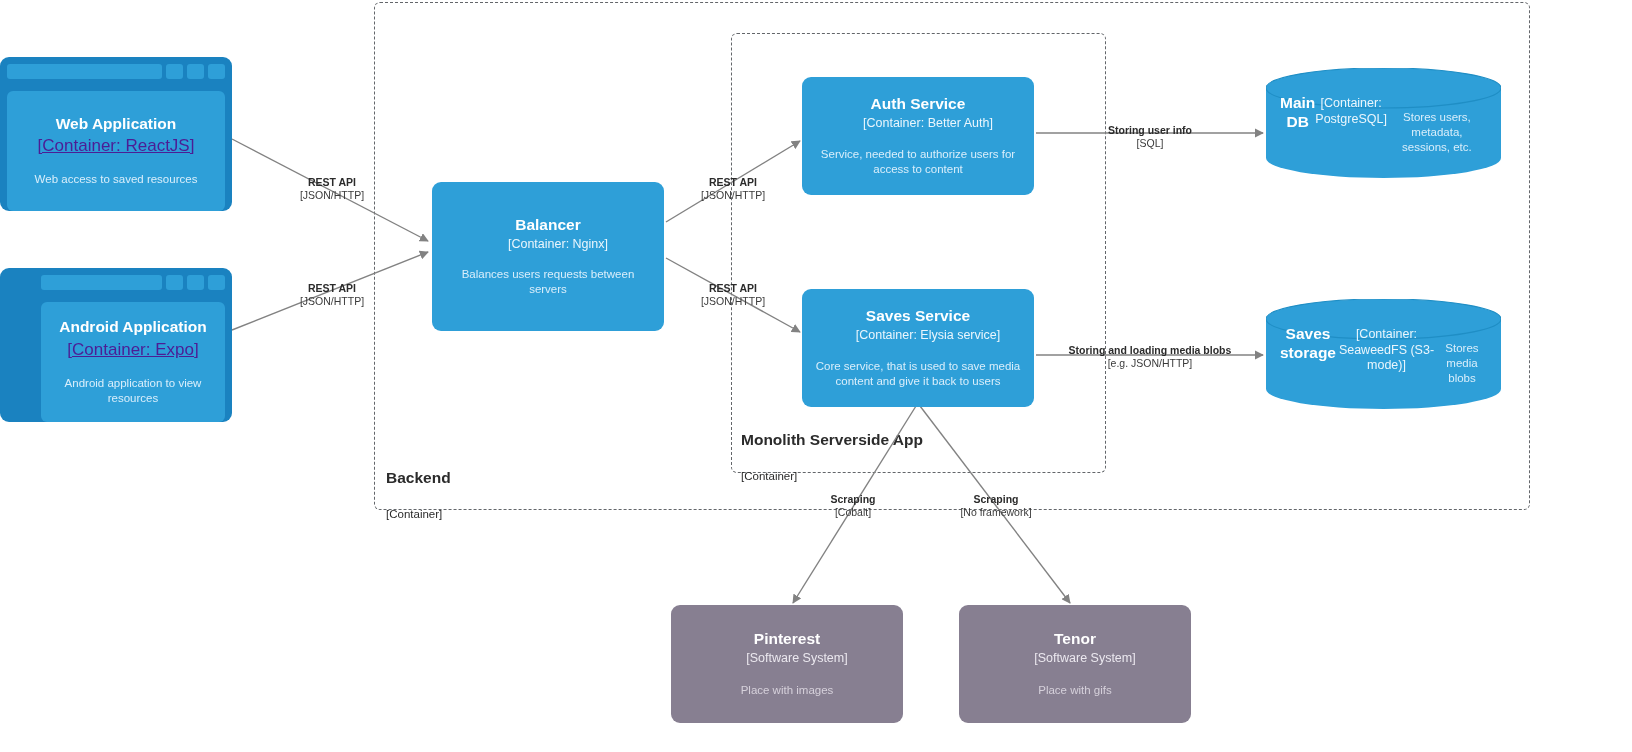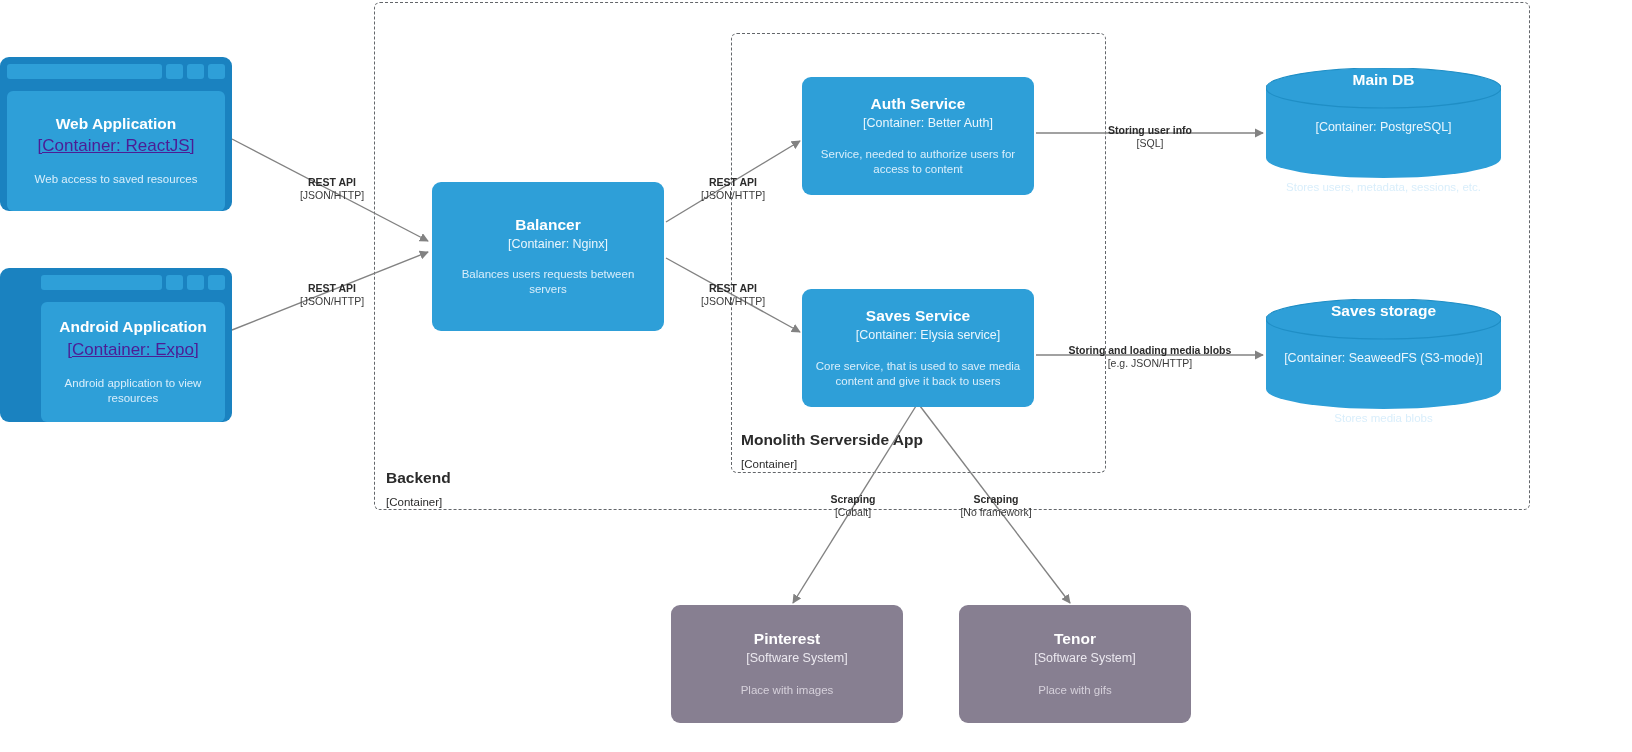--- a/index.html
+++ b/index.html
@@ -39,21 +39,21 @@
     font-size:15.5px;
     font-weight:bold;
     display:block;
     white-space:nowrap;
   }
   .boundary-label .b-type{
     font-size:11.5px;
     font-weight:normal;
     display:block;
     white-space:nowrap;
-    margin-top:8px;
+    margin-top:20px;
   }
 
   
   .node{
     position:absolute;
     box-sizing:border-box;
     display:flex;
     flex-direction:column;
     align-items:center;
     justify-content:center;
@@ -154,27 +154,26 @@
   }
   .cyl-node .cyl-svg{
     position:absolute; left:0; top:0; width:100%; height:100%;
   }
   .cyl-text{
     position:absolute;
     left:0; right:0;
     top:26px;
     bottom:6px;
     display:flex;
-    flex-direction:column;
+    flex-direction:row;
     justify-content:center;
     text-align:center;
     color:#ffffff;
     padding:0 14px;
     box-sizing:border-box;
-    gap:28px;
   }
   .cyl-text .n-name{ font-size:15.5px; font-weight:bold; line-height:1.2; display:block; }
   .cyl-text .n-type{ font-size:12.5px; line-height:1.25; display:block; margin-top:2px; color:#eaf6fd; }
   .cyl-text .n-desc{ font-size:11.5px; line-height:1.3; display:block; margin-top:16px; color:#d9eefb; }
 
   
   .edge-label{
     position:absolute;
     text-align:center;
     line-height:1.2;

